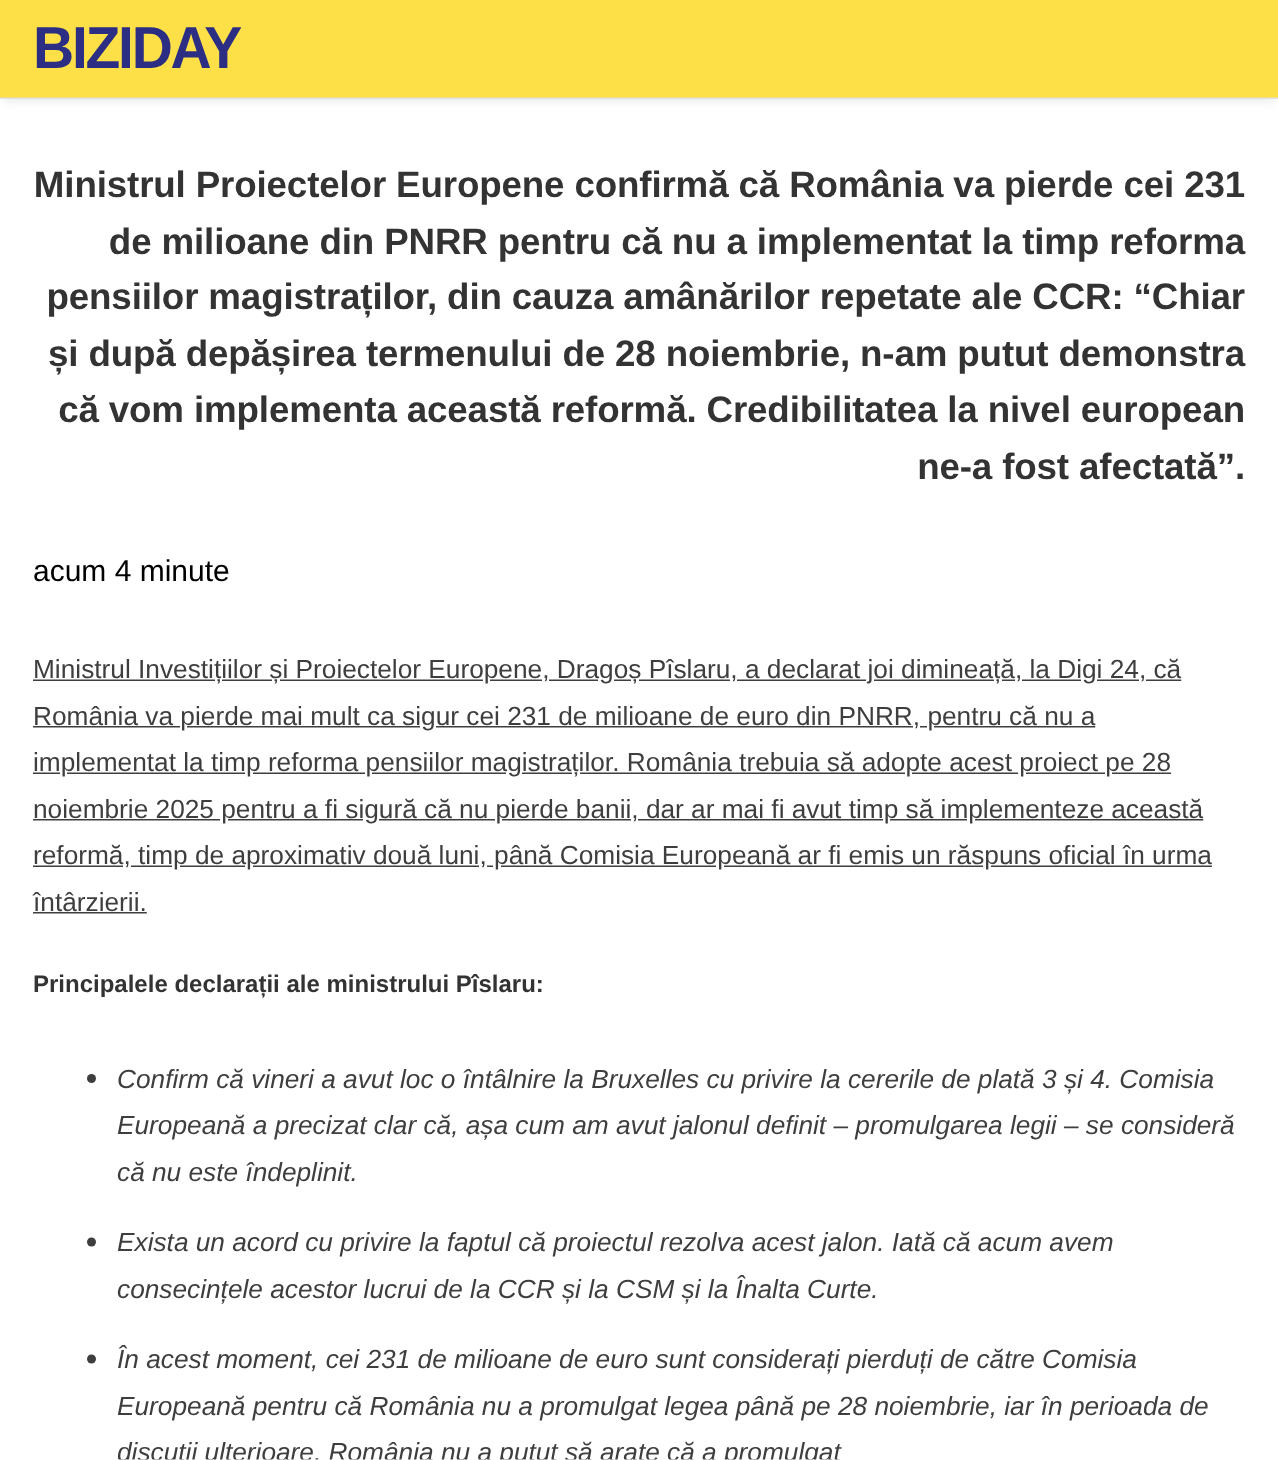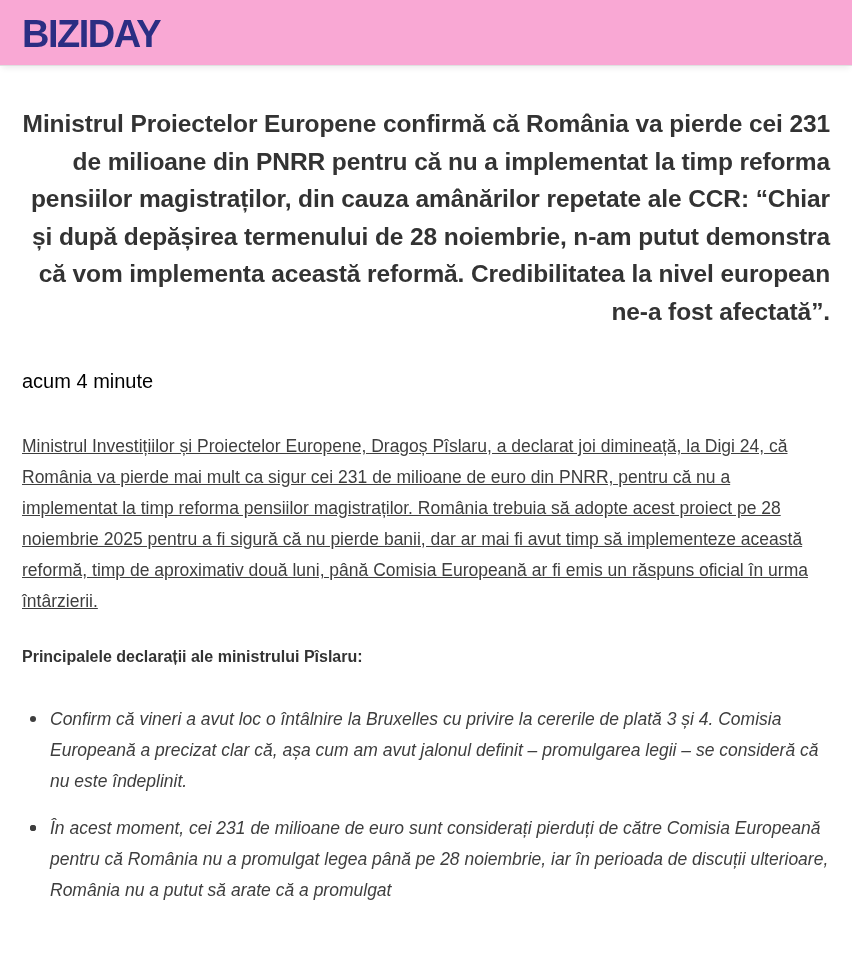--- a/index.html
+++ b/index.html
@@ -11,21 +11,21 @@
     background: #ffffff;
     font-family: "Liberation Sans", "DejaVu Sans", sans-serif;
   }
 
   
   .site-header {
     height: 66px;
     display: flex;
     align-items: center;
     padding: 0 22px;
-    background: #f9a8d4;
+    background: #fde047;
     border-bottom: 1px solid #e0e0e0;
     box-shadow: 0 4px 6px -2px rgba(0,0,0,0.08);
     position: relative;
     z-index: 2;
   }
   .logo {
     font-size: 38px;
     font-weight: bold;
     letter-spacing: -1.5px;
     color: #2b2e83;
@@ -73,20 +73,21 @@
     padding-left: 28px;
     list-style: none;
   }
   .article-bullets li {
     position: relative;
     font-style: italic;
     font-size: 17.5px;
     line-height: 31px;
     color: #3e3e3e;
     margin-bottom: 16px;
+    margin-left: 28px;
   }
   .article-bullets li .bullet-dot {
     position: absolute;
     left: -20px;
     top: 12px;
     width: 6px;
     height: 6px;
     border-radius: 50%;
     background: #3e3e3e;
   }
@@ -108,20 +109,21 @@
 
   <p class="article-subheading">Principalele declarații ale ministrului Pîslaru:</p>
 
   <ul class="article-bullets">
     <li>
       <span class="bullet-dot"></span>
       <span>Confirm că vineri a avut loc o întâlnire la Bruxelles cu privire la cererile de plată 3 și 4. Comisia Europeană a precizat clar că, așa cum am avut jalonul definit – promulgarea legii – se consideră că nu este îndeplinit.</span>
     </li>
     <li>
       <span class="bullet-dot"></span>
+      <span>Exista un acord cu privire la faptul că proiectul rezolva acest jalon. Iată că acum avem consecințele acestor lucrui de la CCR și la CSM și la Înalta Curte.</span>
     </li>
     <li>
       <span class="bullet-dot"></span>
       <span>În acest moment, cei 231 de milioane de euro sunt considerați pierduți de către Comisia Europeană pentru că România nu a promulgat legea până pe 28 noiembrie, iar în perioada de discuții ulterioare, România nu a putut să arate că a promulgat</span>
     </li>
   </ul>
 
 </main>
 
 </body></html>

